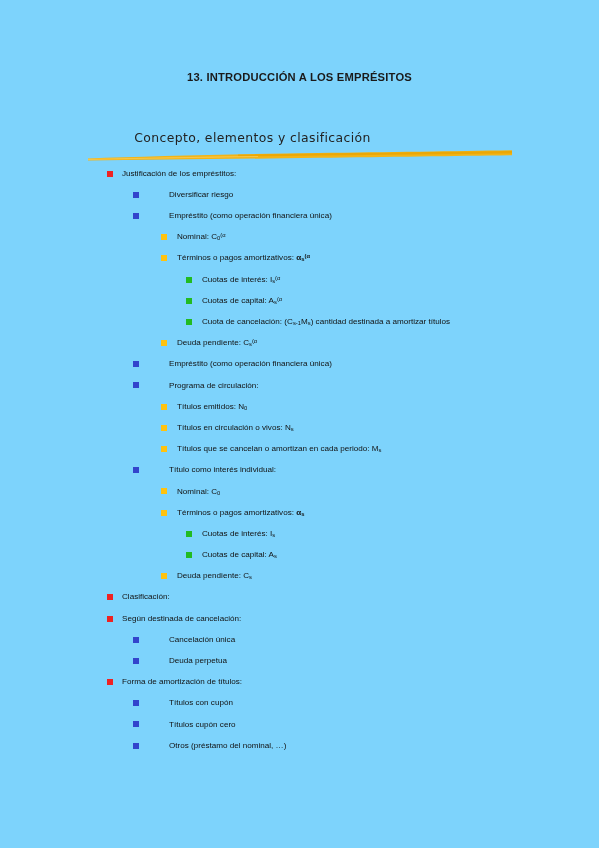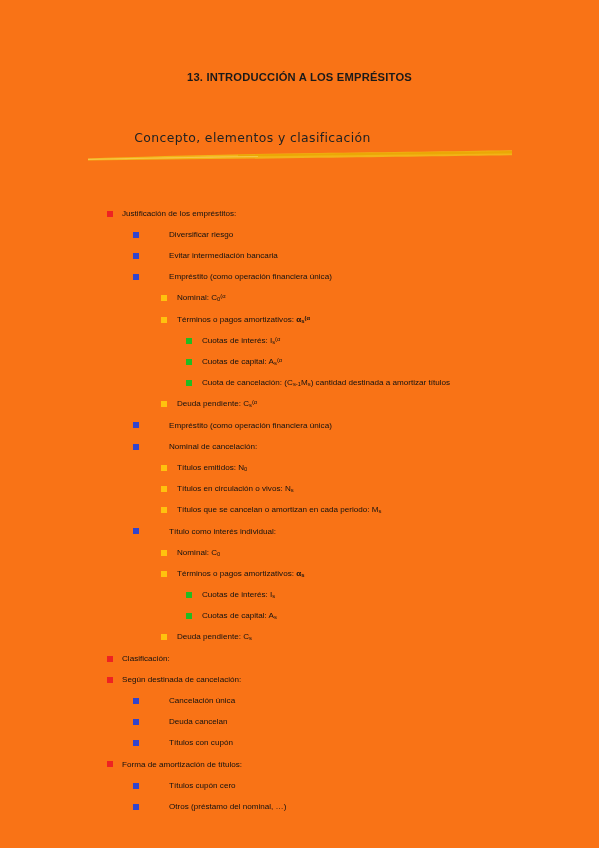--- a/index.html
+++ b/index.html
@@ -12,21 +12,21 @@
     height: 848px;
     position: relative;
     font-family: "Liberation Sans", sans-serif;
     color: #000000;
     overflow: hidden;
   }
 
   .page {
     position: absolute;
     inset: 0;
-    background: #f97316;
+    background: #7dd3fc;
   }
 
   
   .doc-title {
     position: absolute;
     top: 71px;
     left: 0;
     width: 599px;
     text-align: center;
     font-size: 11.2px;
@@ -57,21 +57,20 @@
     width: 424px;
     height: 14px;
   }
 
   
   .outline {
     position: absolute;
     top: 163px;
     left: 0;
     width: 599px;
-    margin-top: 40px;
   }
 
   .row {
     position: relative;
     height: 21.2px;
     display: flex;
     align-items: center;
   }
 
   .bullet {
@@ -139,24 +138,20 @@
       <div class="row lvl1">
         <span class="bullet red"></span>
         <span class="row-text">Justificación de los empréstitos:</span>
       </div>
       <div class="row lvl2">
         <span class="bullet blue"></span>
         <span class="row-text">Diversificar riesgo</span>
       </div>
       <div class="row lvl2">
         <span class="bullet blue"></span>
-        <span class="row-text">Evitar intermediación bancaria</span>
-      </div>
-      <div class="row lvl2">
-        <span class="bullet blue"></span>
         <span class="row-text">Empréstito (como operación financiera única)</span>
       </div>
       <div class="row lvl3">
         <span class="bullet yellow"></span>
         <span class="row-text">Nominal: C<sub>0</sub><sup>(α</sup></span>
       </div>
       <div class="row lvl3">
         <span class="bullet yellow"></span>
         <span class="row-text">Términos o pagos amortizativos: <b>α<sub>s</sub><sup>(α</sup></b></span>
       </div>
@@ -175,21 +170,21 @@
       <div class="row lvl3">
         <span class="bullet yellow"></span>
         <span class="row-text">Deuda pendiente: C<sub>s</sub><sup>(α</sup></span>
       </div>
       <div class="row lvl2">
         <span class="bullet blue"></span>
         <span class="row-text">Empréstito (como operación financiera única)</span>
       </div>
       <div class="row lvl2">
         <span class="bullet blue"></span>
-        <span class="row-text">Nominal de cancelación:</span>
+        <span class="row-text">Programa de circulación:</span>
       </div>
       <div class="row lvl3">
         <span class="bullet yellow"></span>
         <span class="row-text">Títulos emitidos: N<sub>0</sub></span>
       </div>
       <div class="row lvl3">
         <span class="bullet yellow"></span>
         <span class="row-text">Títulos en circulación o vivos: N<sub>s</sub></span>
       </div>
       <div class="row lvl3">
@@ -227,30 +222,30 @@
       <div class="row lvl1">
         <span class="bullet red"></span>
         <span class="row-text">Según destinada de cancelación:</span>
       </div>
       <div class="row lvl2">
         <span class="bullet blue"></span>
         <span class="row-text">Cancelación única</span>
       </div>
       <div class="row lvl2">
         <span class="bullet blue"></span>
-        <span class="row-text">Deuda cancelan</span>
+        <span class="row-text">Deuda perpetua</span>
+      </div>
+      <div class="row lvl1">
+        <span class="bullet red"></span>
+        <span class="row-text">Forma de amortización de títulos:</span>
       </div>
       <div class="row lvl2">
         <span class="bullet blue"></span>
         <span class="row-text">Títulos con cupón</span>
       </div>
-      <div class="row lvl1">
-        <span class="bullet red"></span>
-        <span class="row-text">Forma de amortización de títulos:</span>
-      </div>
       <div class="row lvl2">
         <span class="bullet blue"></span>
         <span class="row-text">Títulos cupón cero</span>
       </div>
       <div class="row lvl2">
         <span class="bullet blue"></span>
         <span class="row-text">Otros (préstamo del nominal, …)</span>
       </div>
     </div>
 

